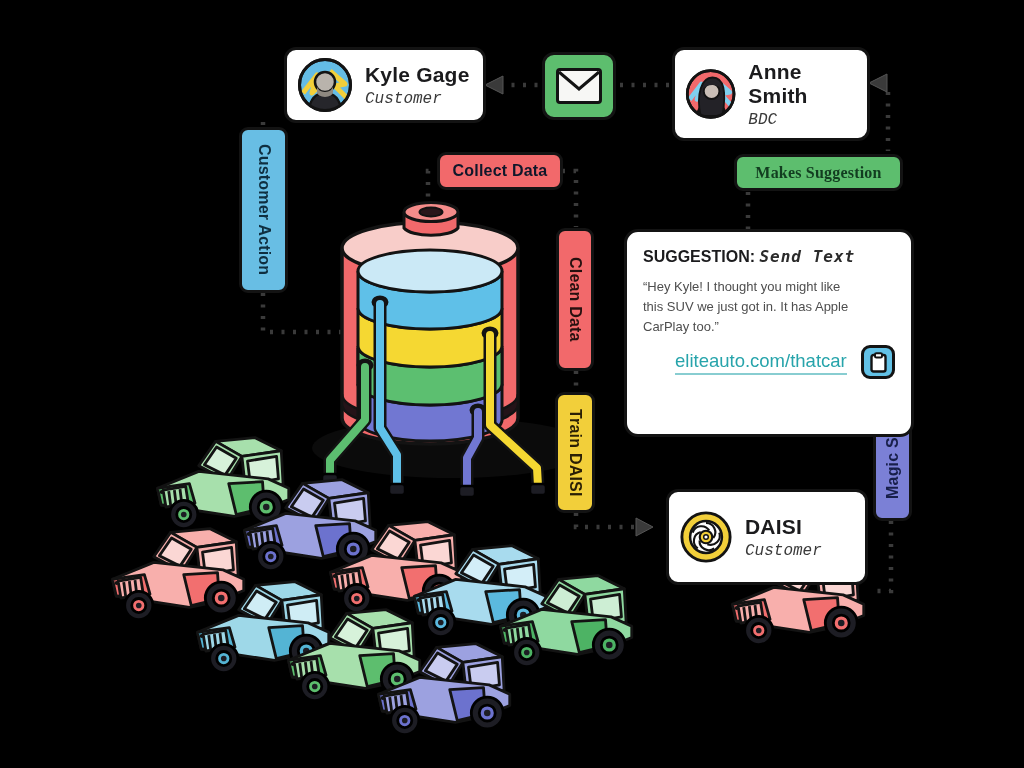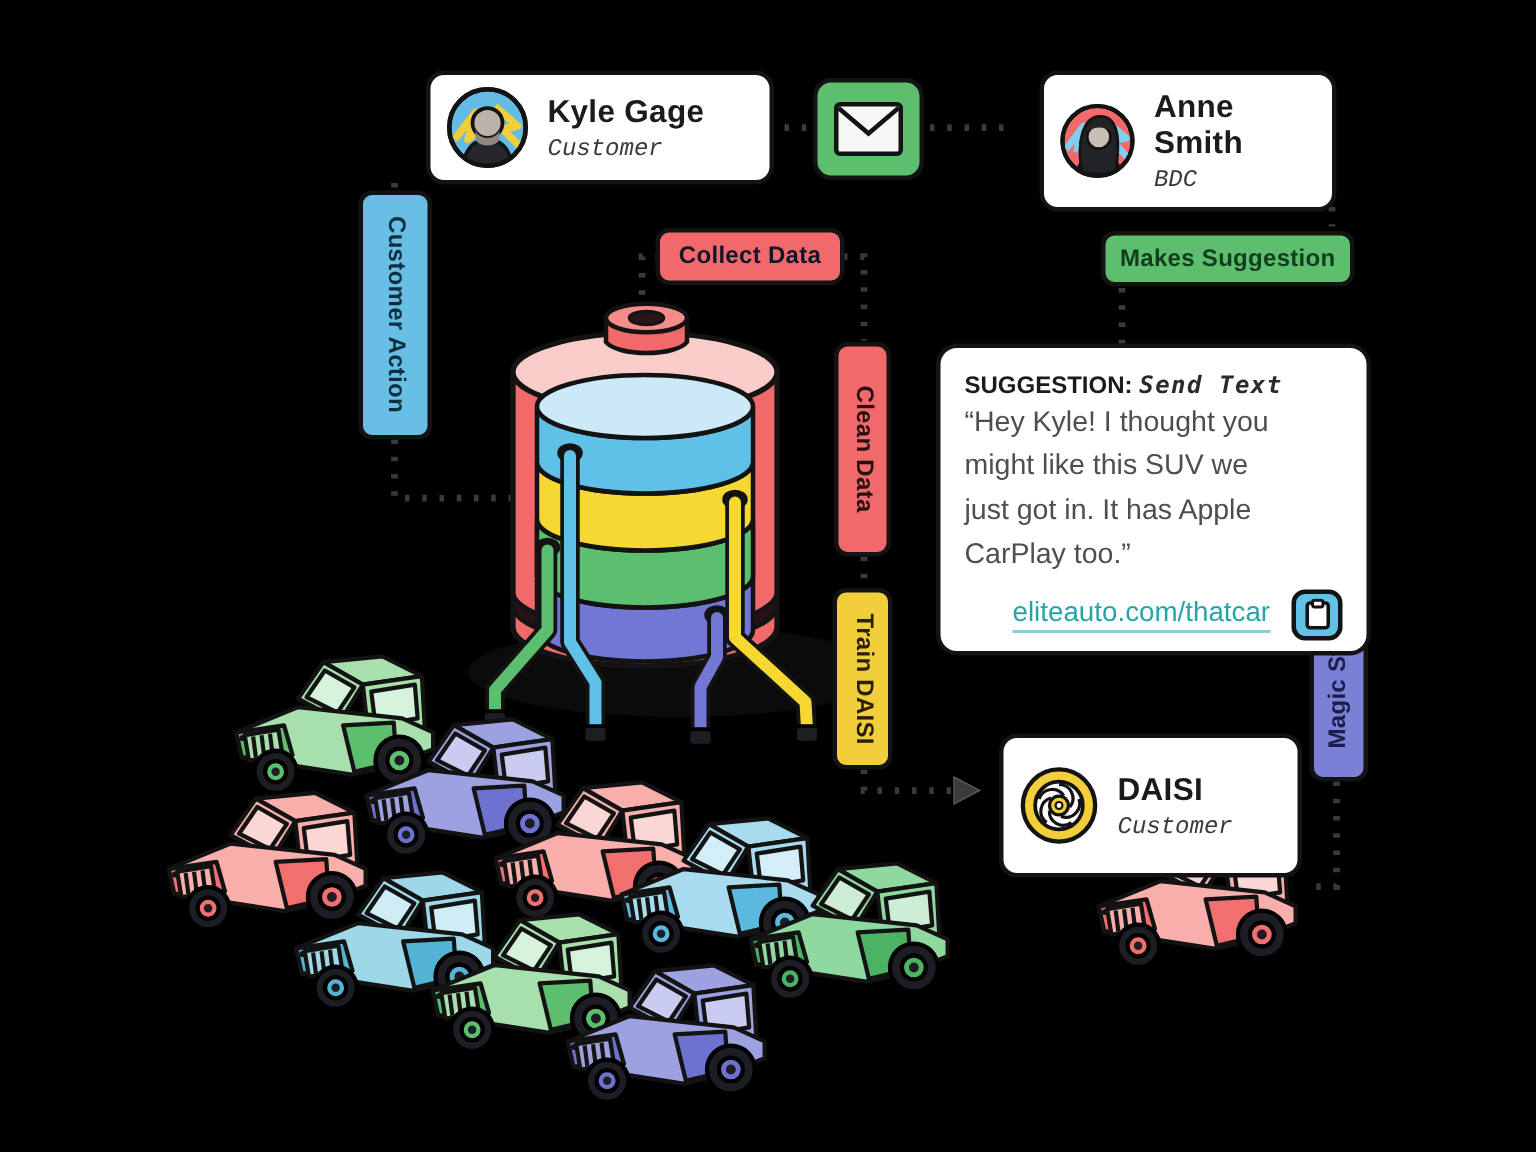--- a/index.html
+++ b/index.html
@@ -24,21 +24,21 @@
   .env-card{
     position:absolute;left:542px;top:52px;width:74px;height:68px;background:#5dbe6e;
     border:3.5px solid #131313;border-radius:12px;display:grid;place-items:center;box-sizing:border-box;
   }
   .sg-card{
     position:absolute;left:624px;top:229px;width:290px;height:208px;background:#fff;
     border:3px solid #131313;border-radius:14px;box-sizing:border-box;padding:15px 16px 12px 16px;
   }
   .sg-head{font-weight:700;font-size:16px;color:#1b1b1d;}
   .sg-type{font-family:"DejaVu Sans Mono", monospace;font-style:italic;font-weight:600;font-size:16px;color:#2b2b2b;letter-spacing:1px;}
-  .sg-body{width:208px;font-size:19px;line-height:1.55;color:#4e4e4e;margin-top:0;}
+  .sg-body{width:208px;font-size:13px;line-height:1.55;color:#4e4e4e;margin-top:11px;}
   .sg-linkrow{display:flex;align-items:center;justify-content:space-between;margin-top:8px;margin-left:32px;}
   .sg-link{
     color:#27a4ab;font-size:18.5px;cursor:pointer;
     border-bottom:2px solid rgba(39,164,171,.55);padding-bottom:1px;
   }
   .clip-btn{
     width:34px;height:34px;background:#62c1e6;border:3px solid #131313;border-radius:9px;
     display:grid;place-items:center;box-sizing:border-box;cursor:pointer;
   }
 </style>
@@ -145,21 +145,21 @@
     <use href="#jeep" x="105" y="523" width="150" height="105" style="--body:#f8afac;--accent:#f26f6f;--win:#fbd7d4;--hub:#f26f6f"></use>
     <use href="#jeep" x="407" y="540" width="150" height="105" style="--body:#a8dbee;--accent:#5bb9df;--win:#d3eef8;--hub:#5bb9df"></use>
     <use href="#jeep" x="493" y="570" width="150" height="105" style="--body:#8fd9a0;--accent:#4db364;--win:#cdeed4;--hub:#4db364"></use>
     <use href="#jeep" x="190" y="576" width="150" height="105" style="--body:#9ed8e8;--accent:#54b4d4;--win:#cfedf5;--hub:#54b4d4"></use>
     <use href="#jeep" x="281" y="604" width="150" height="105" style="--body:#a7e0ac;--accent:#5dbe6e;--win:#d7f2da;--hub:#5dbe6e"></use>
     <use href="#jeep" x="371" y="638" width="150" height="105" style="--body:#9ca1e0;--accent:#6c72ce;--win:#c9ccf0;--hub:#6c72ce"></use>
   </g>
   <use href="#jeep" x="725" y="548" width="150" height="105" style="--body:#f8afac;--accent:#f26f6f;--win:#fbd7d4;--hub:#f26f6f"></use>
 </svg>
 
-<div class="card" style="left:284px;top:47px;width:232px;height:76px;">
+<div class="card" style="left:284px;top:47px;width:202px;height:76px;">
   <svg width="56" height="56" viewBox="0 0 56 56">
     <defs>
         <clipPath id="kc">
           <circle cx="28" cy="28" r="25.5"></circle>
         </clipPath>
       </defs>
     <circle cx="28" cy="28" r="25.5" fill="#64bce5" stroke="#131313" stroke-width="3"></circle>
     <g clip-path="url(#kc)">
       <path d="M6,36 L20,18 L15,36 L29,22" fill="none" stroke="#f2cf3a" stroke-width="5" stroke-linejoin="round"></path>
       <path d="M33,14 L48,27 L38,29 L50,41" fill="none" stroke="#f2cf3a" stroke-width="5" stroke-linejoin="round"></path>
@@ -175,21 +175,21 @@
   </div>
 </div>
 
 <div class="env-card">
   <svg width="46" height="36" viewBox="0 0 46 36">
     <rect x="1.5" y="1.5" width="43" height="33" rx="2.5" fill="#f7f7f5" stroke="#131313" stroke-width="3"></rect>
     <path d="M3,4 L23,21 L43,4" fill="none" stroke="#131313" stroke-width="3"></path>
   </svg>
 </div>
 
-<div class="card" style="left:693px;top:47px;width:198px;height:94px;">
+<div class="card" style="left:672px;top:47px;width:198px;height:94px;">
   <svg width="56" height="56" viewBox="0 0 56 56">
     <defs>
         <clipPath id="ac">
           <circle cx="28" cy="28" r="25.5"></circle>
         </clipPath>
       </defs>
     <circle cx="28" cy="28" r="25.5" fill="#f2696b" stroke="#131313" stroke-width="3"></circle>
     <g clip-path="url(#ac)">
       <path d="M5,34 L18,17 L13,34 L26,21" fill="none" stroke="#7fd0ef" stroke-width="5" stroke-linejoin="round"></path>
       <path d="M34,13 L49,26 L39,28 L50,40" fill="none" stroke="#7fd0ef" stroke-width="5" stroke-linejoin="round"></path>
@@ -203,21 +203,21 @@
   <div>
     <div class="name">Anne Smith</div>
     <div class="role">BDC</div>
   </div>
 </div>
 
 <div class="pill vert" style="left:239px;top:127px;width:49px;height:166px;background:#68bee4;color:#0f2f40;">Customer Action</div>
 <div class="pill" style="left:437px;top:152px;width:126px;height:38px;background:#f2696b;color:#0f172a;">Collect Data</div>
 <div class="pill vert" style="left:556px;top:228px;width:38px;height:143px;background:#f2696b;color:#27100f;">Clean Data</div>
 <div class="pill vert" style="left:555px;top:392px;width:40px;height:121px;background:#f2cf3a;color:#2a1f05;">Train DAISI</div>
-<div class="pill" style="left:734px;top:154px;width:169px;height:37px;background:#5dbe6e;color:#123d20;">Makes Suggestion</div>
+<div class="pill" style="left:734px;top:154px;width:169px;height:37px;background:#5dbe6e;color:#123d20;font-family:Liberation Serif, serif;">Makes Suggestion</div>
 <div class="pill vert-flip" style="left:873px;top:389px;width:39px;height:132px;background:#7b80d6;color:#181f4a;">Magic Stuff</div>
 
 <div class="sg-card">
   <div>
     <span class="sg-head">SUGGESTION:</span>
     <span class="sg-type">Send Text</span>
   </div>
   <div class="sg-body">“Hey Kyle! I thought you might like this SUV we just got in. It has Apple CarPlay too.”</div>
   <div class="sg-linkrow">
     <span class="sg-link">eliteauto.com/thatcar</span>

